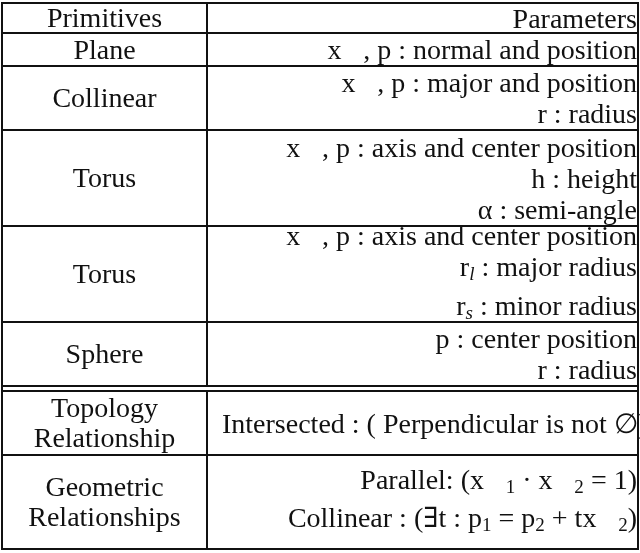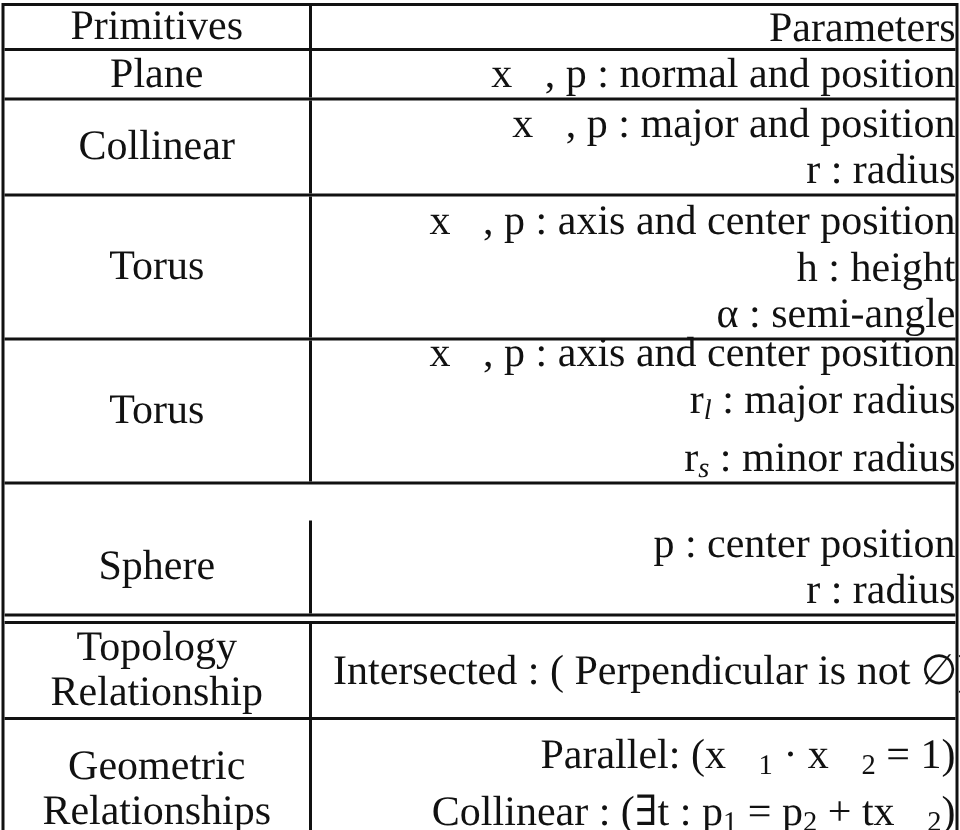--- a/index.html
+++ b/index.html
@@ -16,21 +16,21 @@
     width: 634px;
     border: 2px solid #111111;
     background: #ffffff;
     box-sizing: content-box;
   }
   .row {
     display: flex;
     border-bottom: 2px solid #111111;
     align-items: stretch;
   }
-  .row.no-bb { border-bottom: none; margin-top: 24px; }
+  .row.no-bb { border-bottom: none; }
   .row:last-child { border-bottom: none; }
   .cell-left {
     width: 205px;
     flex: 0 0 205px;
     border-right: 2px solid #111111;
     display: flex;
     align-items: center;
     justify-content: center;
     text-align: center;
     font-size: 28px;

